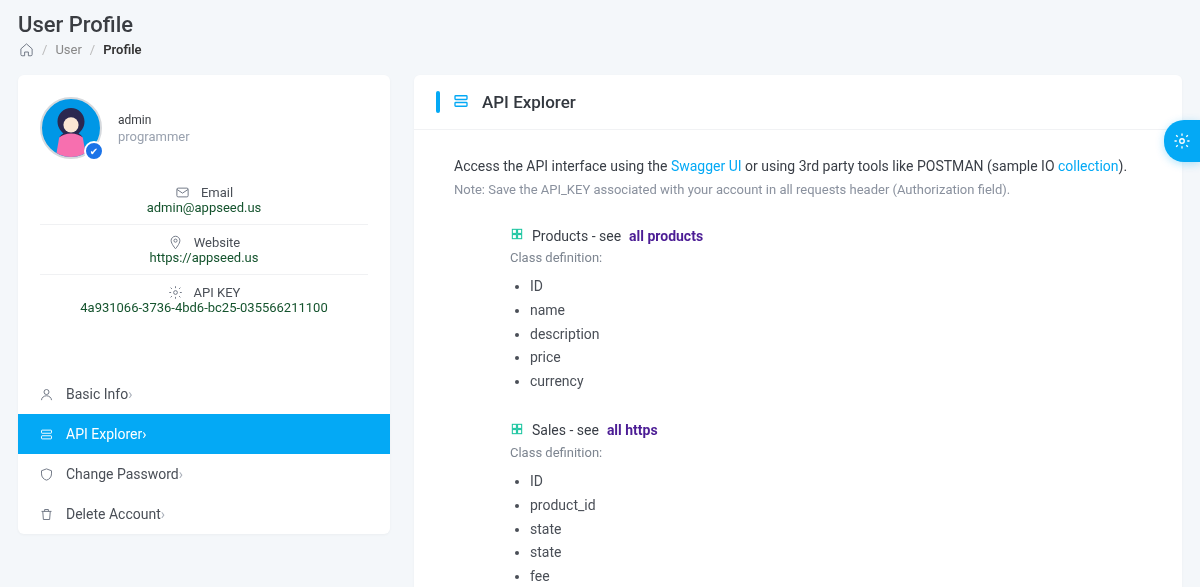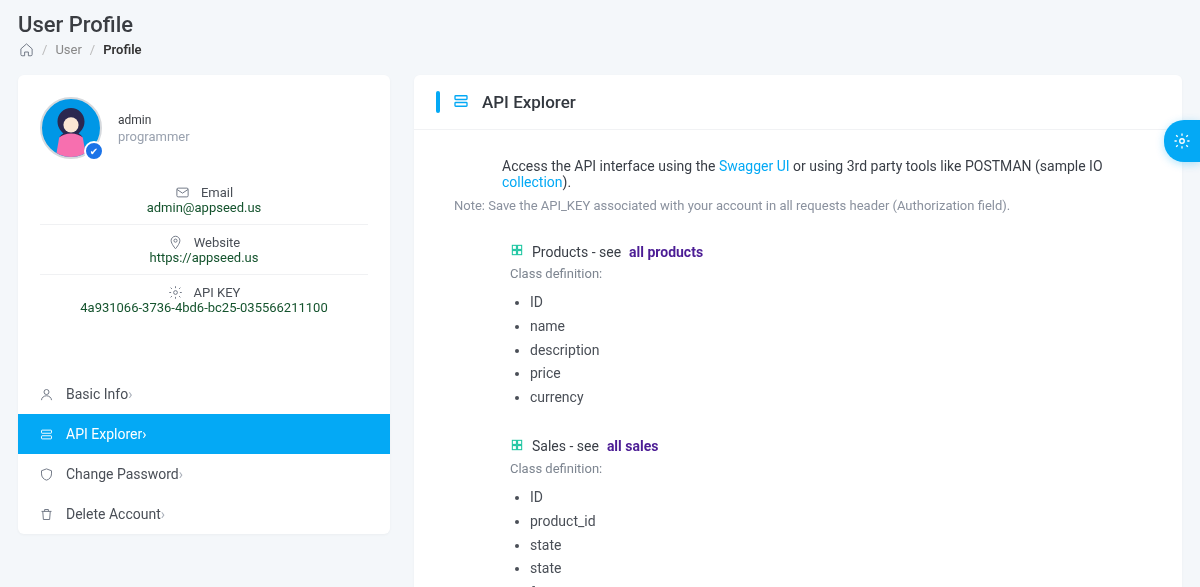--- a/index.html
+++ b/index.html
@@ -34,21 +34,21 @@
 .tab.active { background: #04a9f5; color: #fff; }
 .tab.active .icon svg { stroke: #fff; }
 .tab-left { display: flex; align-items: center; gap: 12px; }
 .chev { font-size: 14px; color: #aab0ba; }
 .tab.active .chev { color: #fff; }
 .rcard-head { display: flex; align-items: center; gap: 12px; padding: 16px 22px; border-bottom: 1px solid #f1f2f4; }
 .accent-bar { width: 4px; height: 22px; background: #04a9f5; border-radius: 2px; }
 .head-icon svg { stroke: #04a9f5; width: 18px; height: 18px; stroke-width: 1.8; fill: none; }
 .rcard-title { font-size: 17px; font-weight: 500; color: #33383f; }
 .rcard-body { padding: 28px 40px 40px; }
-.intro { color: #393e46; font-size: 14px; margin-bottom: 8px; margin-left: 48px; }
+.intro { color: #393e46; font-size: 14px; margin-bottom: 8px; }
 .intro a { color: #04a9f5; text-decoration: none; }
 .note { color: #8a919e; font-size: 13px; margin-bottom: 30px; }
 .section { margin-bottom: 28px; padding-left: 56px; }
 .section-head { display: flex; align-items: center; gap: 8px; font-size: 14px; margin-bottom: 6px; }
 .section-head .grid-icon svg { stroke: #1bc5a0; width: 14px; height: 14px; stroke-width: 1.8; fill: none; }
 .section-head a { color: #4c1d95; text-decoration: none; font-weight: bold; }
 .classdef { color: #7d8590; font-size: 13px; margin-bottom: 10px; }
 .fields { list-style: disc; padding-left: 20px; color: #4a4f57; font-size: 14px; line-height: 1.7; }
 .settings-floater { position: fixed; right: 0; top: 120px; width: 36px; height: 42px; background: #04a9f5; border-radius: 20px 0 0 20px; display: flex; align-items: center; justify-content: center; box-shadow: 0 2px 8px rgba(4,169,245,0.3); }
 .settings-floater svg { stroke: #fff; width: 18px; height: 18px; fill: none; stroke-width: 1.8; }
@@ -219,21 +219,21 @@
 
           <div class="section">
             <div class="section-head">
               <span class="grid-icon"><svg viewBox="0 0 24 24">
                     <rect x="4" y="4" width="7" height="7"></rect>
                     <rect x="13" y="4" width="7" height="7"></rect>
                     <rect x="4" y="13" width="7" height="7"></rect>
                     <rect x="13" y="13" width="7" height="7"></rect>
                   </svg></span>
               <span>Sales - see </span>
-              <a href="#">all sales</a>
+              <a href="#">all https</a>
             </div>
             <div class="classdef">Class definition:</div>
             <ul class="fields">
               <li>ID</li>
               <li>product_id</li>
               <li>state</li>
               <li>state</li>
               <li>fee</li>
 
             </ul>

